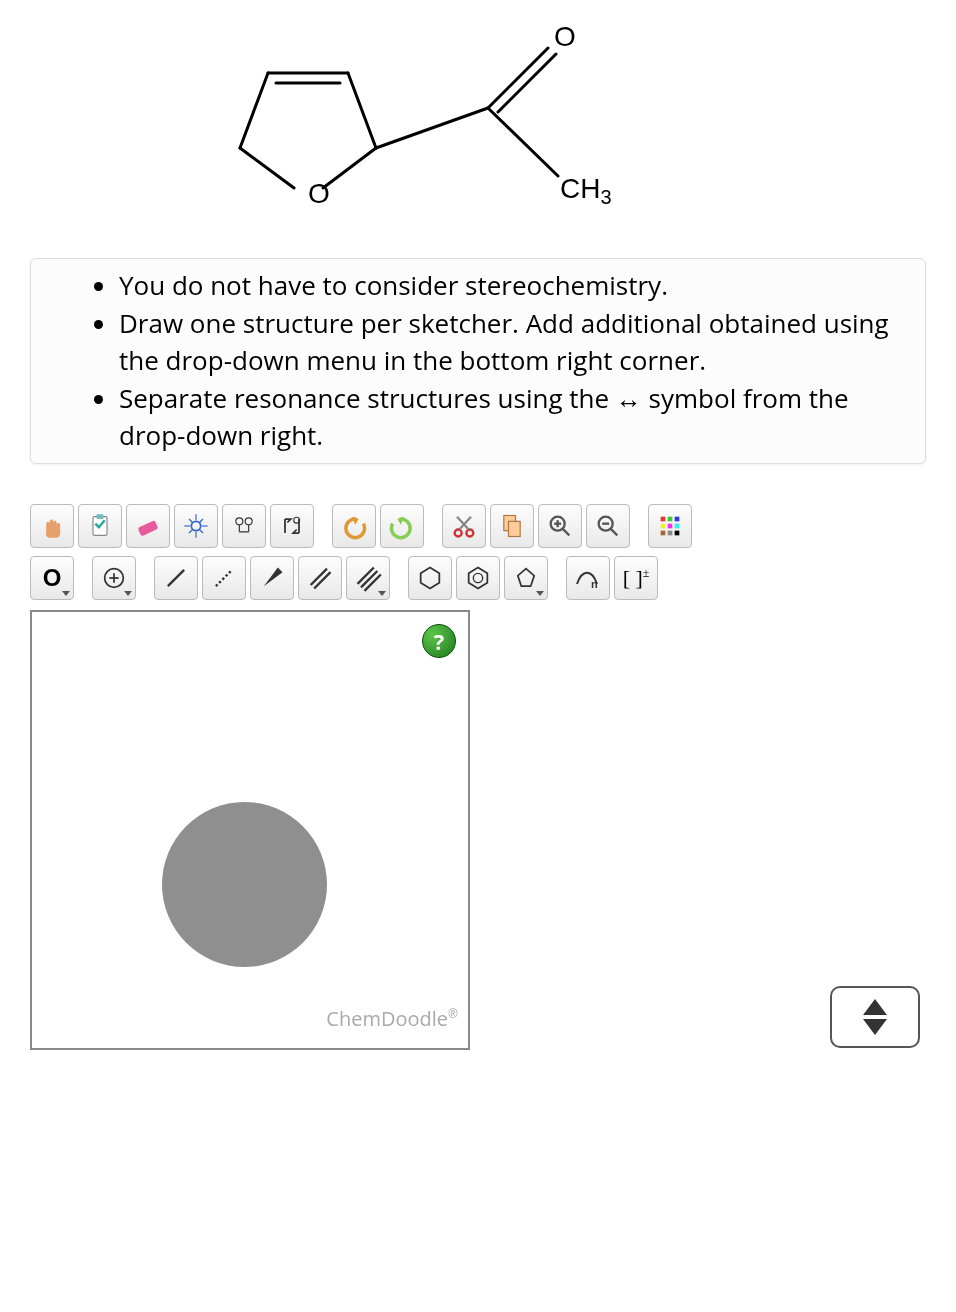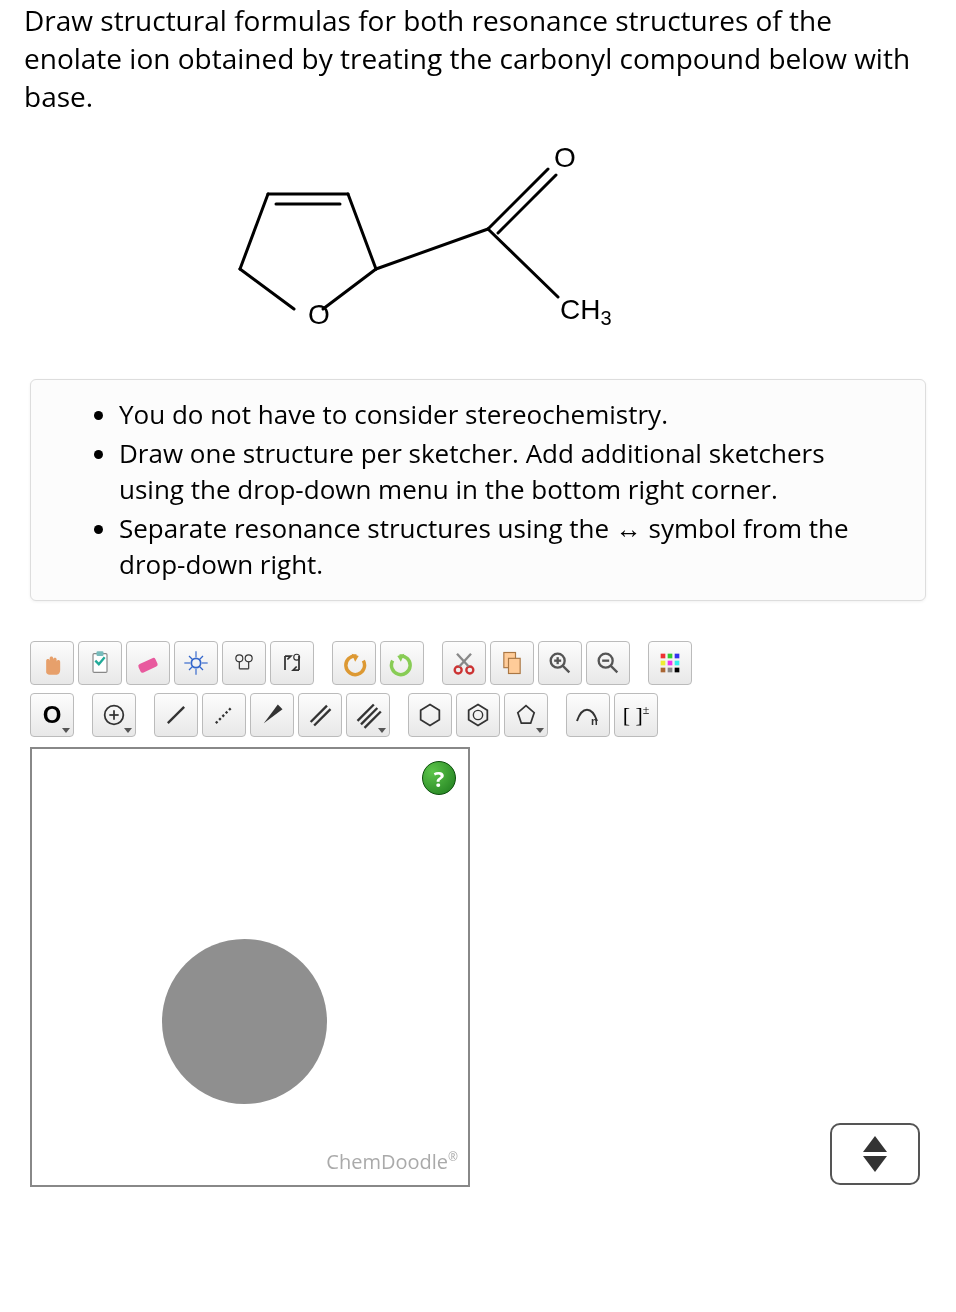--- a/index.html
+++ b/index.html
@@ -3,21 +3,21 @@
 <meta charset="utf-8">
 <style>
   * { box-sizing: border-box; margin: 0; padding: 0; }
   body { font-family: 'Open Sans', Arial, sans-serif; background: #fff; color: #000; width: 956px; }
   .container { padding: 0 24px 24px 24px; }
   .question { font-size: 28px; line-height: 1.35; margin-bottom: 24px; padding-top: 2px; }
   .structure-svg { display: block; margin: 18px auto 40px auto; }
   .instructions {
     border: 1px solid #ddd;
     border-radius: 6px;
-    padding: 16px 30px;
+    padding: 8px 30px;
     margin: 0 6px 40px 6px;
     box-shadow: 0 1px 3px rgba(0,0,0,0.06);
     background: #fcfcfc;
   }
   .instructions ul { list-style: disc; padding-left: 58px; }
   .instructions li { font-size: 26px; line-height: 1.4; margin-bottom: 2px; }
   .sketcher-area { position: relative; }
   .toolbar { display: flex; flex-wrap: wrap; gap: 4px; align-items: center; padding: 0 6px 6px 6px; }
   .toolbar-row { display: flex; gap: 4px; align-items: center; width: 100%; margin-bottom: 4px; }
   .tb-btn {
@@ -57,21 +57,21 @@
     border: 1px solid #0a4d0a;
   }
   .placeholder-circle {
     position: absolute;
     width: 165px; height: 165px;
     border-radius: 50%;
     background: #8f8f8f;
     left: 130px; top: 190px;
   }
   .chemdoodle-label {
-    position: absolute; bottom: 10px; right: 10px;
+    position: absolute; bottom: 16px; right: 10px;
     color: #aaa; font-size: 20px;
   }
   .chemdoodle-label sup { font-size: 12px; }
   .stepper {
     width: 90px; height: 62px;
     border: 2px solid #555; border-radius: 10px;
     background: #fff;
     display: flex; flex-direction: column; align-items:center; justify-content:center;
     margin-left: auto; margin-right: 12px;
     margin-bottom: 2px;
@@ -89,21 +89,20 @@
     border-right: 12px solid transparent;
     border-top: 16px solid #333;
   }
   .ocr-bracket { font-family: 'Times New Roman', serif; font-size: 22px; }
   .element-btn { font-size: 24px; font-family: Arial; }
 </style>
 </head>
 <body>
 
 <div class="container">
-  <div class="question">Draw structural formulas for both resonance structures of the enolate ion obtained by treating the carbonyl compound below with base.</div>
 
   <svg class="structure-svg" width="560" height="200" viewBox="0 0 560 200">
     <g stroke="#000" stroke-width="3" fill="none" stroke-linecap="round">
 
       <line x1="70" y1="55" x2="150" y2="55"></line>
       <line x1="78" y1="65" x2="142" y2="65"></line>
       <line x1="150" y1="55" x2="178" y2="130"></line>
       <line x1="178" y1="130" x2="125" y2="170"></line>
       <line x1="96" y1="170" x2="42" y2="130"></line>
       <line x1="42" y1="130" x2="70" y2="55"></line>
@@ -116,21 +115,21 @@
       <line x1="290" y1="90" x2="360" y2="158"></line>
     </g>
     <text x="110" y="185" font-size="28" font-family="Arial">O</text>
     <text x="356" y="28" font-size="28" font-family="Arial">O</text>
     <text x="362" y="180" font-size="28" font-family="Arial">CH<tspan baseline-shift="-6" font-size="20">3</tspan></text>
   </svg>
 
   <div class="instructions">
     <ul>
       <li>You do not have to consider stereochemistry.</li>
-      <li>Draw one structure per sketcher. Add additional sketchers using the drop-down menu in the bottom right corner.</li>
+      <li>Draw one structure per sketcher. Add additional obtained using the drop-down menu in the bottom right corner.</li>
       <li>Separate resonance structures using the ↔ symbol from the drop-down right.</li>
     </ul>
   </div>
 
   <div class="sketcher-area">
     <div class="toolbar">
       <div class="toolbar-row">
         <button class="tb-btn">
           <svg viewBox="0 0 24 24">
               <path fill="#e7a06b" d="M7 20 V10 c0-2 3-2 3 0 V8 c0-2 3-2 3 0 V9 c0-2 3-2 3 0 V11 c0-2 3-2 3 0 V18 c0 2-1 4-3 4 H10 c-2 0-3-1-3-2 z"></path>

